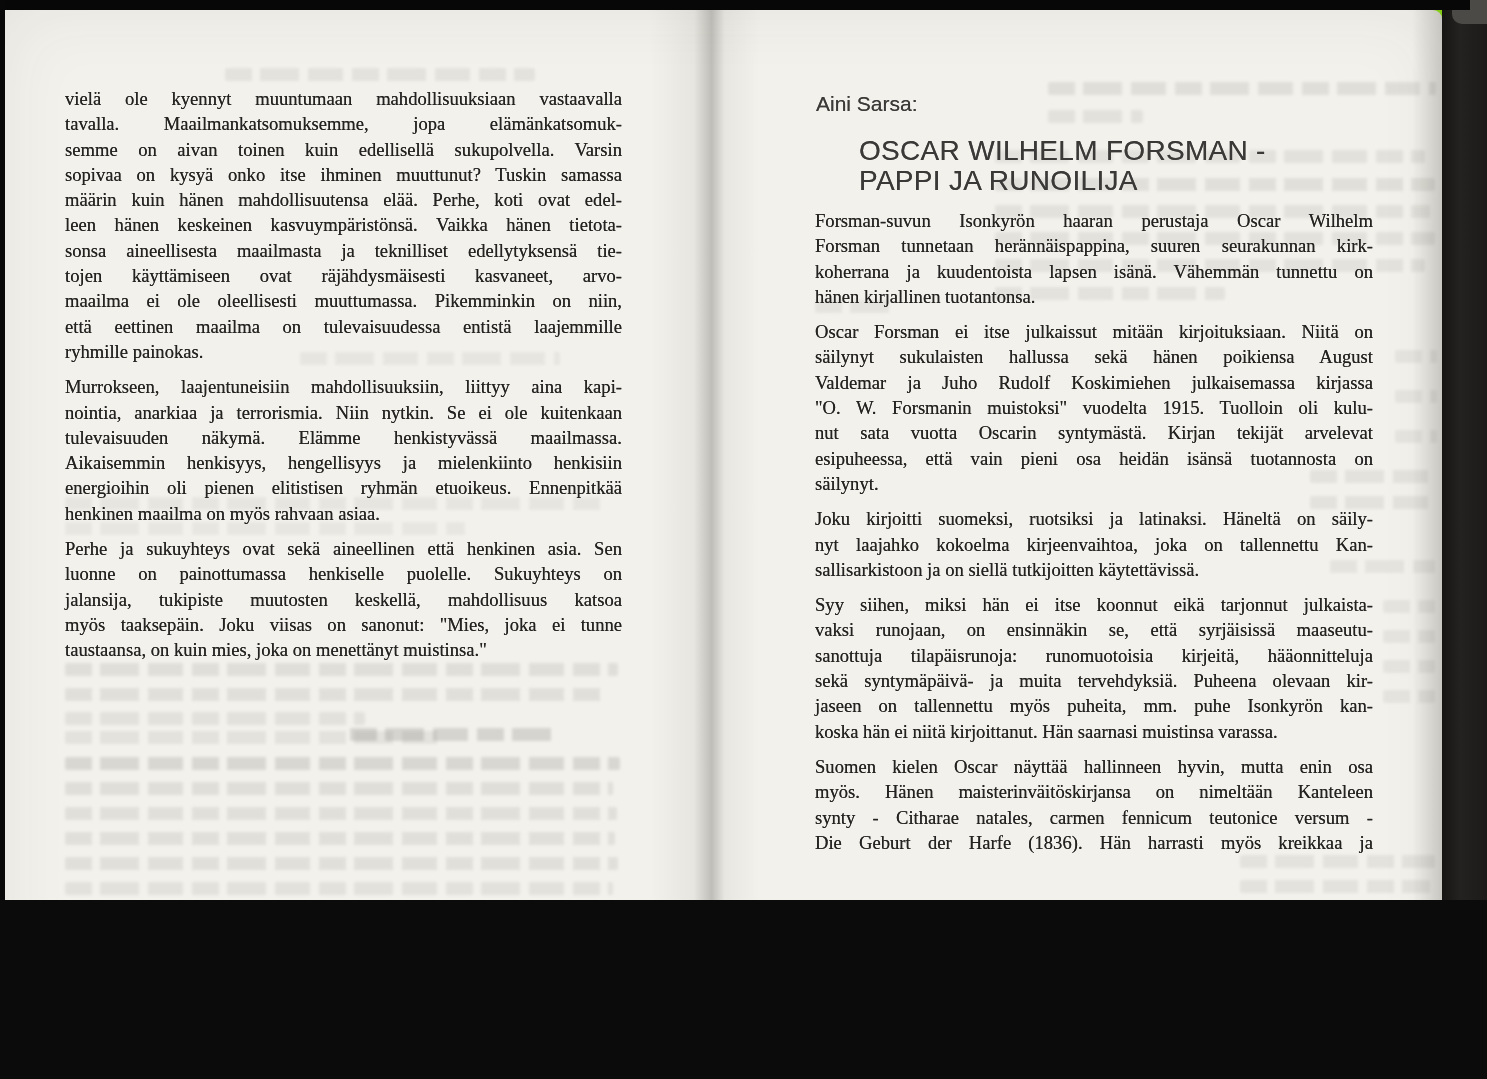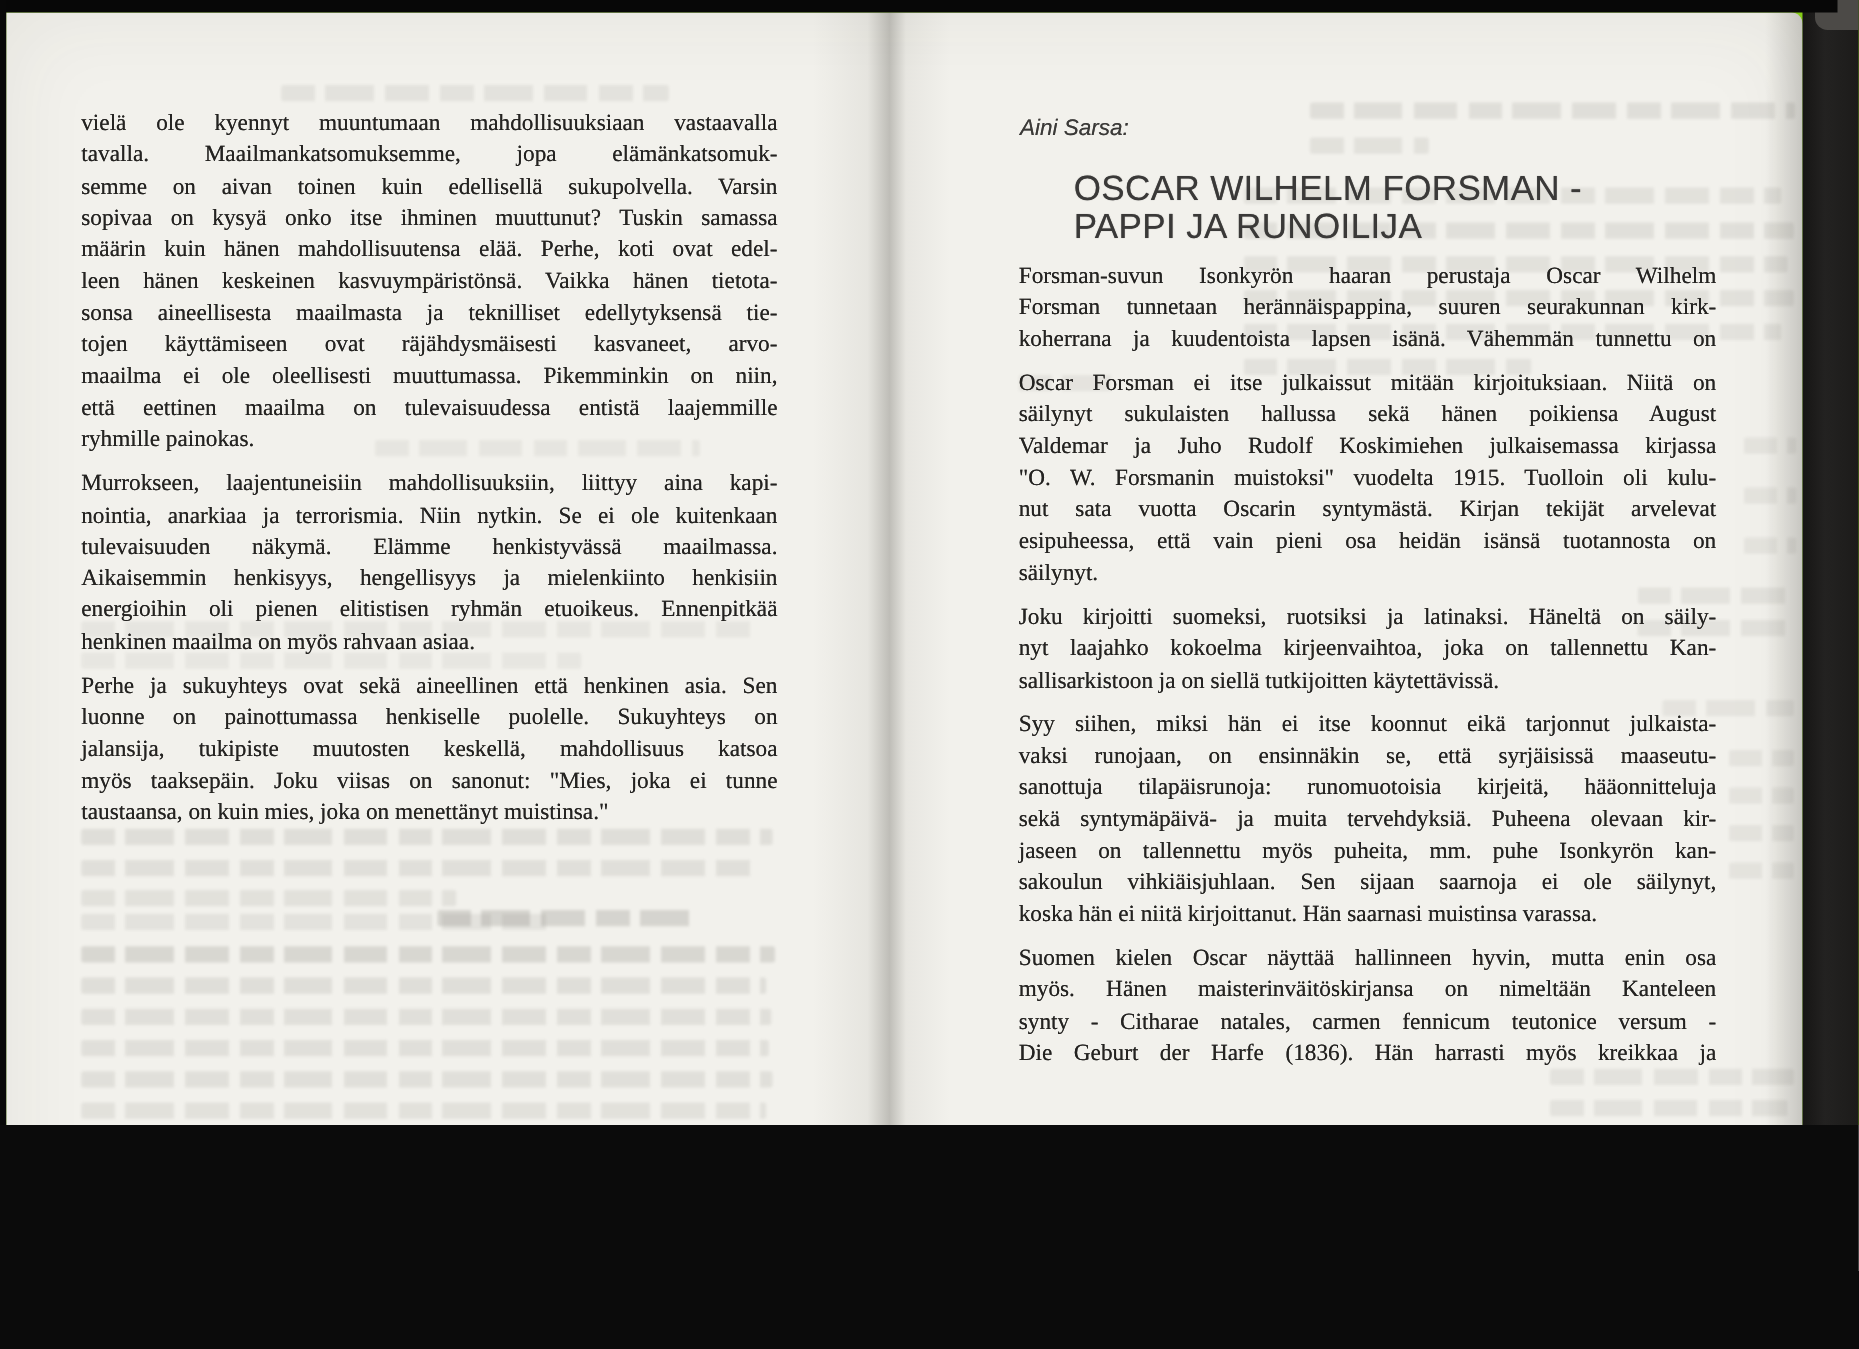--- a/index.html
+++ b/index.html
@@ -50,21 +50,21 @@
          text-shadow:0 0 0.5px rgba(40,38,36,0.85); }
   .col-left  { left:65px;  top:86px;  width:557px; }
   .col-right { left:815px; top:208px; width:558px; }
   .para { margin:0 0 10px 0; }
   .tline { text-align:justify; text-align-last:justify; white-space:normal; }
   .tline.lastline { text-align-last:left; }
 
   .byline {
     position:absolute; left:816px; top:92px;
     font-family:"Liberation Sans","DejaVu Sans",sans-serif;
-    font-size:18px; color:#3b3a38; text-shadow:0 0 0.5px rgba(60,58,56,0.8);font-style:italic;
+    font-size:21px; color:#3b3a38; text-shadow:0 0 0.5px rgba(60,58,56,0.8);
   }
   .title {
     position:absolute; left:859px; top:136px;
     font-family:"Liberation Sans","DejaVu Sans",sans-serif;
     font-size:28px; line-height:30px; color:#3a3938; letter-spacing:0.3px;
     text-shadow:0 0 0.6px rgba(64,62,60,0.8);
   }
   .pagenum {
     position:absolute;
     font-family:"Liberation Sans","DejaVu Sans",sans-serif;
@@ -170,20 +170,21 @@
   <div class="byline">Aini Sarsa:</div>
   <div class="title">
     <div>OSCAR WILHELM FORSMAN -</div>
     <div>PAPPI JA RUNOILIJA</div>
   </div>
   <div class="col col-right">
       <div class="para">
         <div class="tline">Forsman-suvun Isonkyrön haaran perustaja Oscar Wilhelm</div>
         <div class="tline">Forsman tunnetaan herännäispappina, suuren seurakunnan kirk-</div>
         <div class="tline">koherrana ja kuudentoista lapsen isänä. Vähemmän tunnettu on</div>
+        <div class="tline lastline">hänen kirjallinen tuotantonsa.</div>
       </div>
       <div class="para">
         <div class="tline">Oscar Forsman ei itse julkaissut mitään kirjoituksiaan. Niitä on</div>
         <div class="tline">säilynyt sukulaisten hallussa sekä hänen poikiensa August</div>
         <div class="tline">Valdemar ja Juho Rudolf Koskimiehen julkaisemassa kirjassa</div>
         <div class="tline">"O. W. Forsmanin muistoksi" vuodelta 1915. Tuolloin oli kulu-</div>
         <div class="tline">nut sata vuotta Oscarin syntymästä. Kirjan tekijät arvelevat</div>
         <div class="tline">esipuheessa, että vain pieni osa heidän isänsä tuotannosta on</div>
         <div class="tline lastline">säilynyt.</div>
       </div>
@@ -191,21 +192,20 @@
         <div class="tline">Joku kirjoitti suomeksi, ruotsiksi ja latinaksi. Häneltä on säily-</div>
         <div class="tline">nyt laajahko kokoelma kirjeenvaihtoa, joka on tallennettu Kan-</div>
         <div class="tline lastline">sallisarkistoon ja on siellä tutkijoitten käytettävissä.</div>
       </div>
       <div class="para">
         <div class="tline">Syy siihen, miksi hän ei itse koonnut eikä tarjonnut julkaista-</div>
         <div class="tline">vaksi runojaan, on ensinnäkin se, että syrjäisissä maaseutu-</div>
         <div class="tline">sanottuja tilapäisrunoja: runomuotoisia kirjeitä, hääonnitteluja</div>
         <div class="tline">sekä syntymäpäivä- ja muita tervehdyksiä. Puheena olevaan kir-</div>
         <div class="tline">jaseen on tallennettu myös puheita, mm. puhe Isonkyrön kan-</div>
-        <div class="tline">sakoulun vihkiäisjuhlaan. Sen sijaan saarnoja ei ole säilynyt,</div>
         <div class="tline lastline">koska hän ei niitä kirjoittanut. Hän saarnasi muistinsa varassa.</div>
       </div>
       <div class="para">
         <div class="tline">Suomen kielen Oscar näyttää hallinneen hyvin, mutta enin osa</div>
         <div class="tline">myös. Hänen maisterinväitöskirjansa on nimeltään Kanteleen</div>
         <div class="tline">synty - Citharae natales, carmen fennicum teutonice versum -</div>
         <div class="tline">Die Geburt der Harfe (1836). Hän harrasti myös kreikkaa ja</div>
       </div>
     </div>
   <div class="pagenum pagenum-right">11</div>

